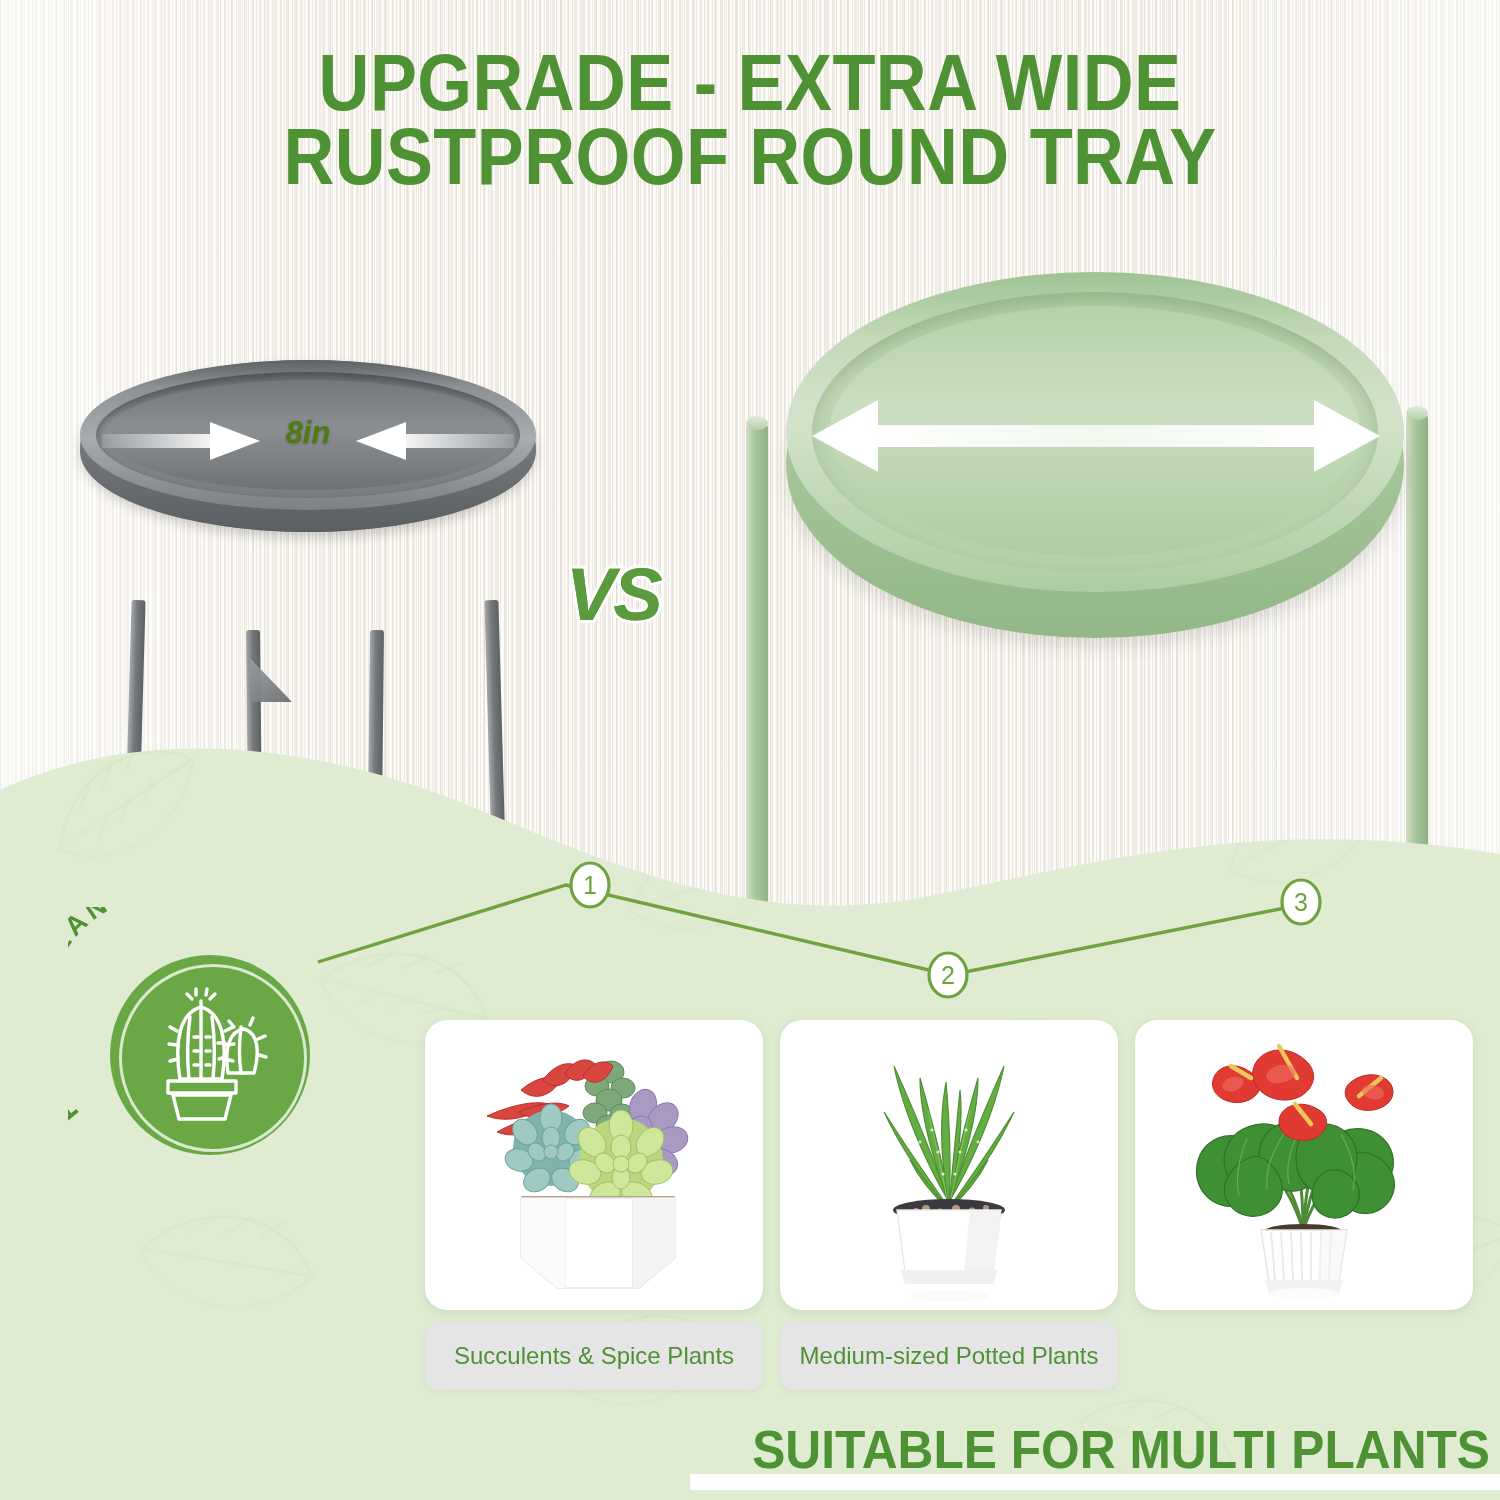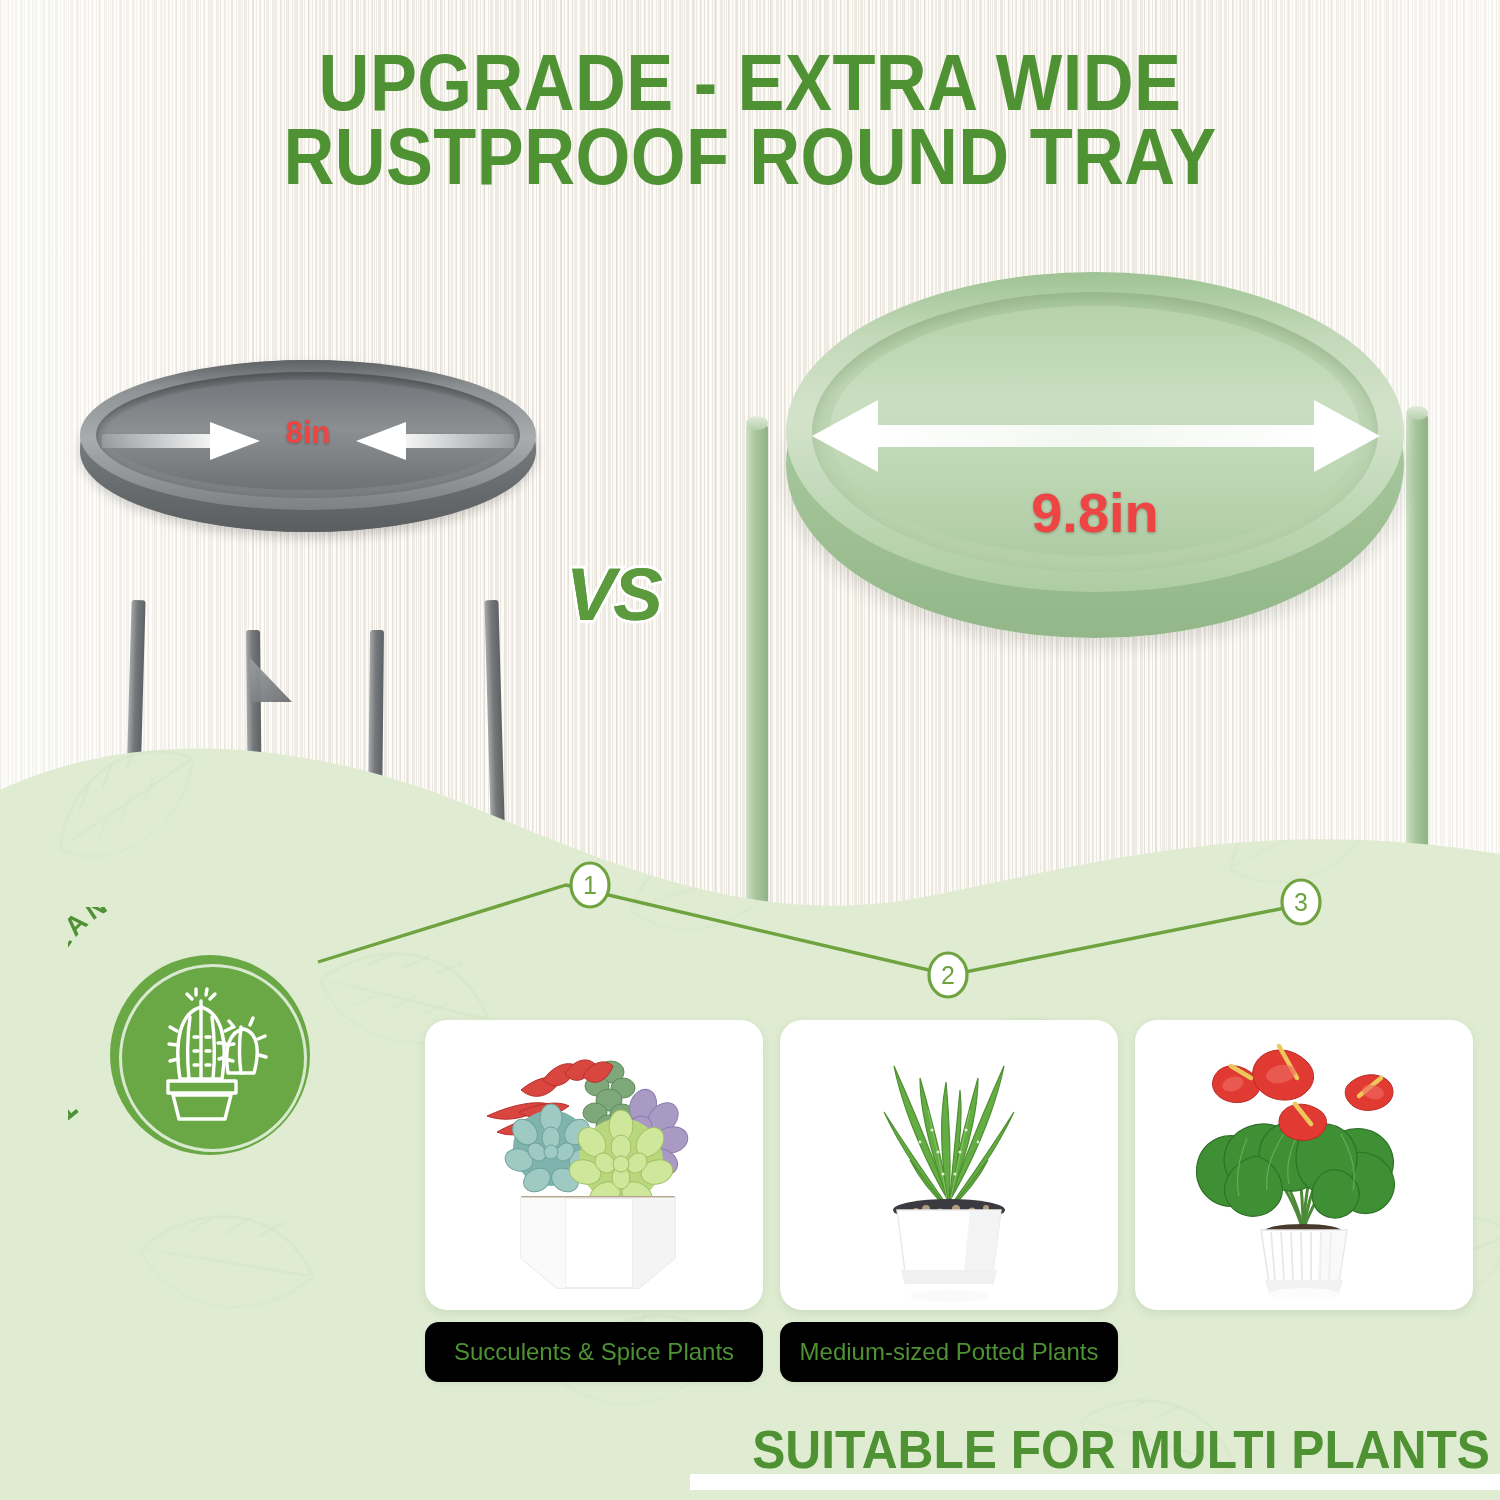--- a/index.html
+++ b/index.html
@@ -82,21 +82,21 @@
   .grt-rim{position:absolute;left:0;top:0;width:618px;height:320px;border-radius:50%;
     background:linear-gradient(180deg,#9fc395 0%,#c3d9b9 20%,#d3e3cb 45%,#aecda3 100%);}
   .grt-inner{position:absolute;left:26px;top:20px;width:566px;height:280px;border-radius:50%;
     background:linear-gradient(180deg,#a9c99e 0%,#c0d7b6 35%,#b3cfa8 100%);
     box-shadow:inset 0 7px 14px rgba(90,120,80,.25);}
   .grt-floor{position:absolute;left:44px;top:34px;width:530px;height:250px;border-radius:50%;
     background:linear-gradient(180deg,#b6d1ab 0%,#cadfc1 40%,#aecba3 100%);}
 
   
   .dim{position:absolute;}
-  .dim-label{position:absolute;color:#ef4444;font-weight:bold;text-shadow:0 1px 3px rgba(0,0,0,.28);}
+  .dim-label{position:absolute;color:#4d7c0f;font-weight:bold;text-shadow:0 1px 3px rgba(0,0,0,.28);font-style:italic;}
 
   
   .vs{
     position:absolute;left:566px;top:552px;
     font-size:74px;font-weight:bold;color:#5b9a3d;
     -webkit-text-stroke:6px #ffffff;paint-order:stroke fill;
     font-style:italic;letter-spacing:-2px;
   }
   .vs-top{
     position:absolute;left:566px;top:552px;
@@ -118,21 +118,21 @@
   .connector{position:absolute;left:0;top:730px;width:1500px;height:400px;}
 
   
   .cards{position:absolute;left:425px;top:1020px;width:1050px;height:290px;display:flex;gap:17px;}
   .card{width:338px;height:290px;background:#fff;border-radius:22px;
     box-shadow:0 3px 10px rgba(110,140,95,.18);position:relative;overflow:hidden;}
   .card svg{position:absolute;left:0;top:0;}
 
   
   .pills{position:absolute;left:425px;top:1322px;width:1050px;display:flex;gap:17px;}
-  .pill{width:338px;height:60px;background:#000000;border-radius:14px;
+  .pill{width:338px;height:68px;background:#e5e5e5;border-radius:14px;
     display:flex;align-items:center;justify-content:center;
     color:#4e9234;font-size:24px;white-space:nowrap;
     box-shadow:0 2px 5px rgba(120,150,100,.10);}
 
   
   .footer-band{position:absolute;left:690px;top:1474px;width:810px;height:16px;background:#ffffff;}
   .footer-text{position:absolute;left:0;right:10px;top:1418px;text-align:right;
     color:#4e9234;font-weight:bold;font-size:54px;letter-spacing:0px;
     transform:scaleX(.92);transform-origin:100% 0;}
 </style>
@@ -198,21 +198,20 @@
           <linearGradient id="grfade" x1="0" y1="0" x2="1" y2="0">
             <stop offset="0" stop-color="#ffffff" stop-opacity="1"></stop>
             <stop offset="0.5" stop-color="#ffffff" stop-opacity="0.78"></stop>
             <stop offset="1" stop-color="#ffffff" stop-opacity="1"></stop>
           </linearGradient>
         </defs>
         <rect x="64" y="35" width="452" height="22" fill="url(#grfade)"></rect>
         <polygon points="72,10 6,46 72,82" fill="#ffffff"></polygon>
         <polygon points="508,10 574,46 508,82" fill="#ffffff"></polygon>
       </svg>
-      <div class="dim-label" style="left:0;top:208px;width:618px;text-align:center;font-size:56px;">9.8in</div>
     </div>
   </div>
 
   <div class="vs">VS</div>
   <div class="vs-top">VS</div>
 
   <svg class="wave" viewBox="0 0 1500 770" preserveAspectRatio="none">
     <defs>
       <clipPath id="waveclip">
         <path d="M0,60 C 150,-10 330,18 470,76 C 620,138 760,200 930,166 C 1090,134 1260,84 1500,124 L1500,770 L0,770 Z"></path>

